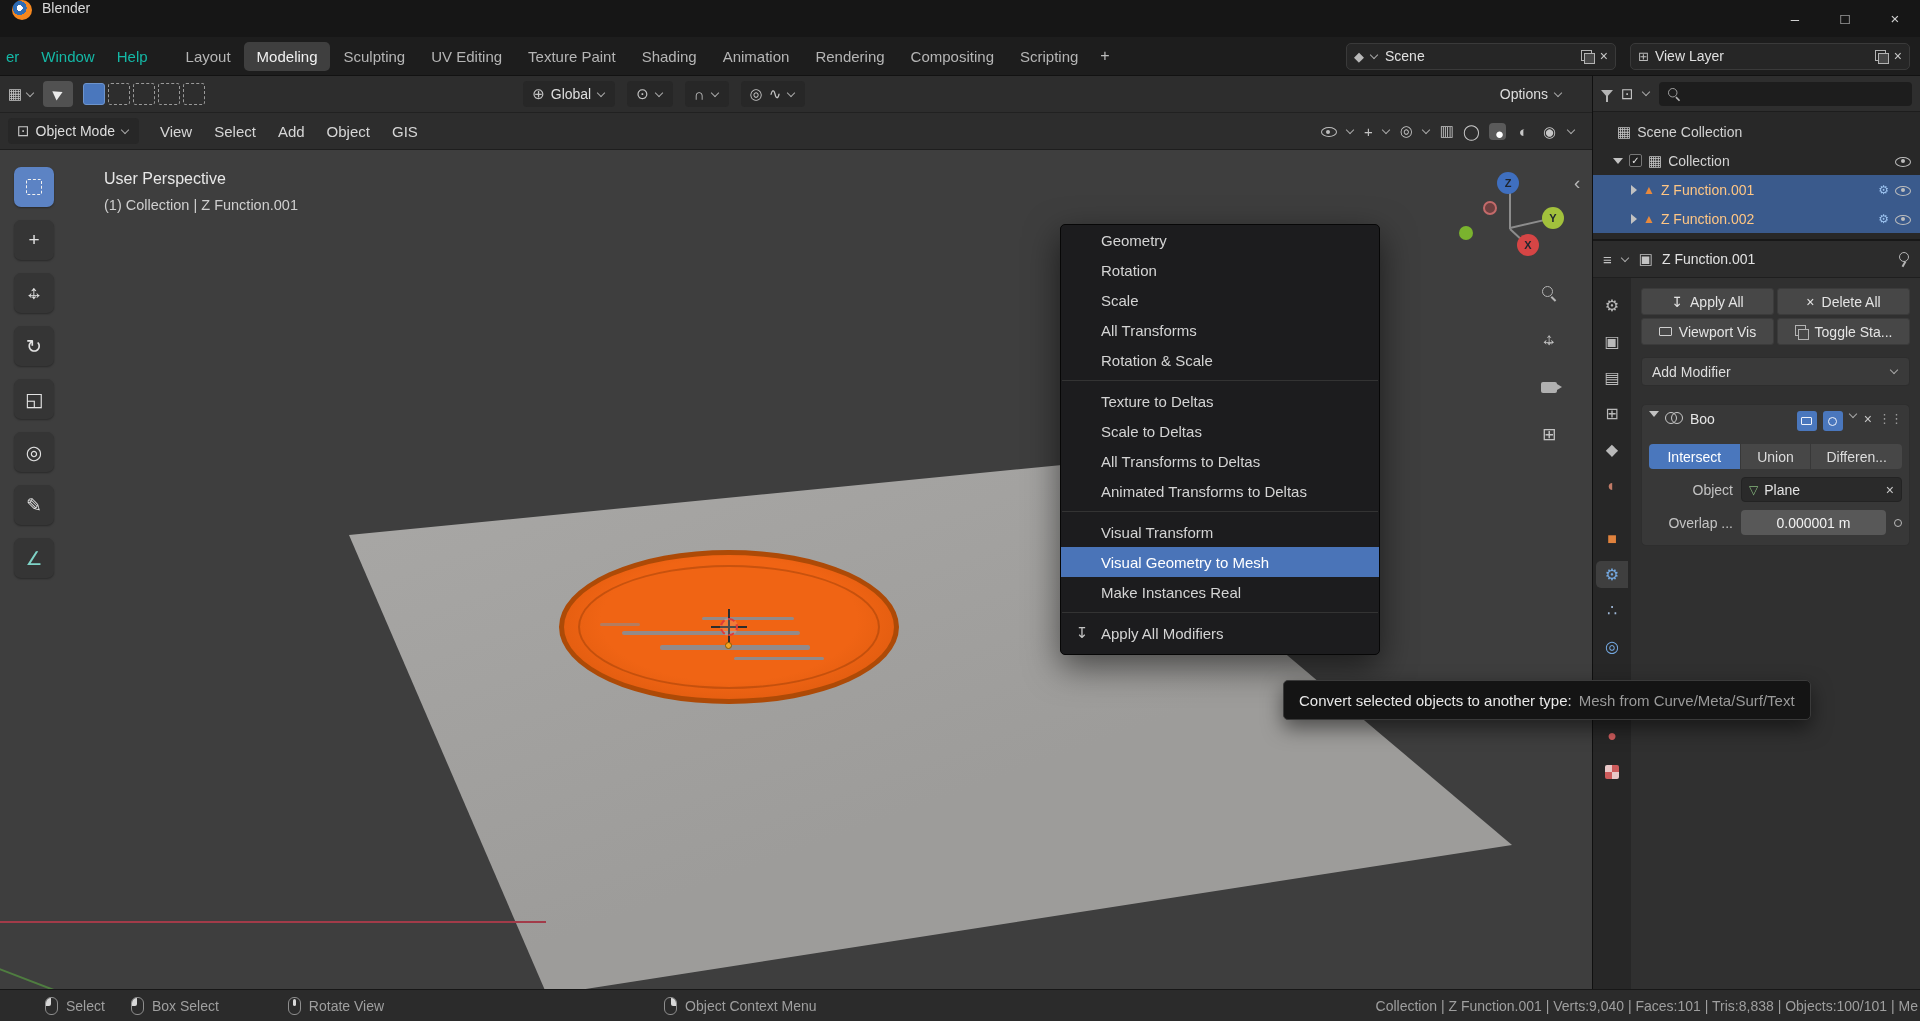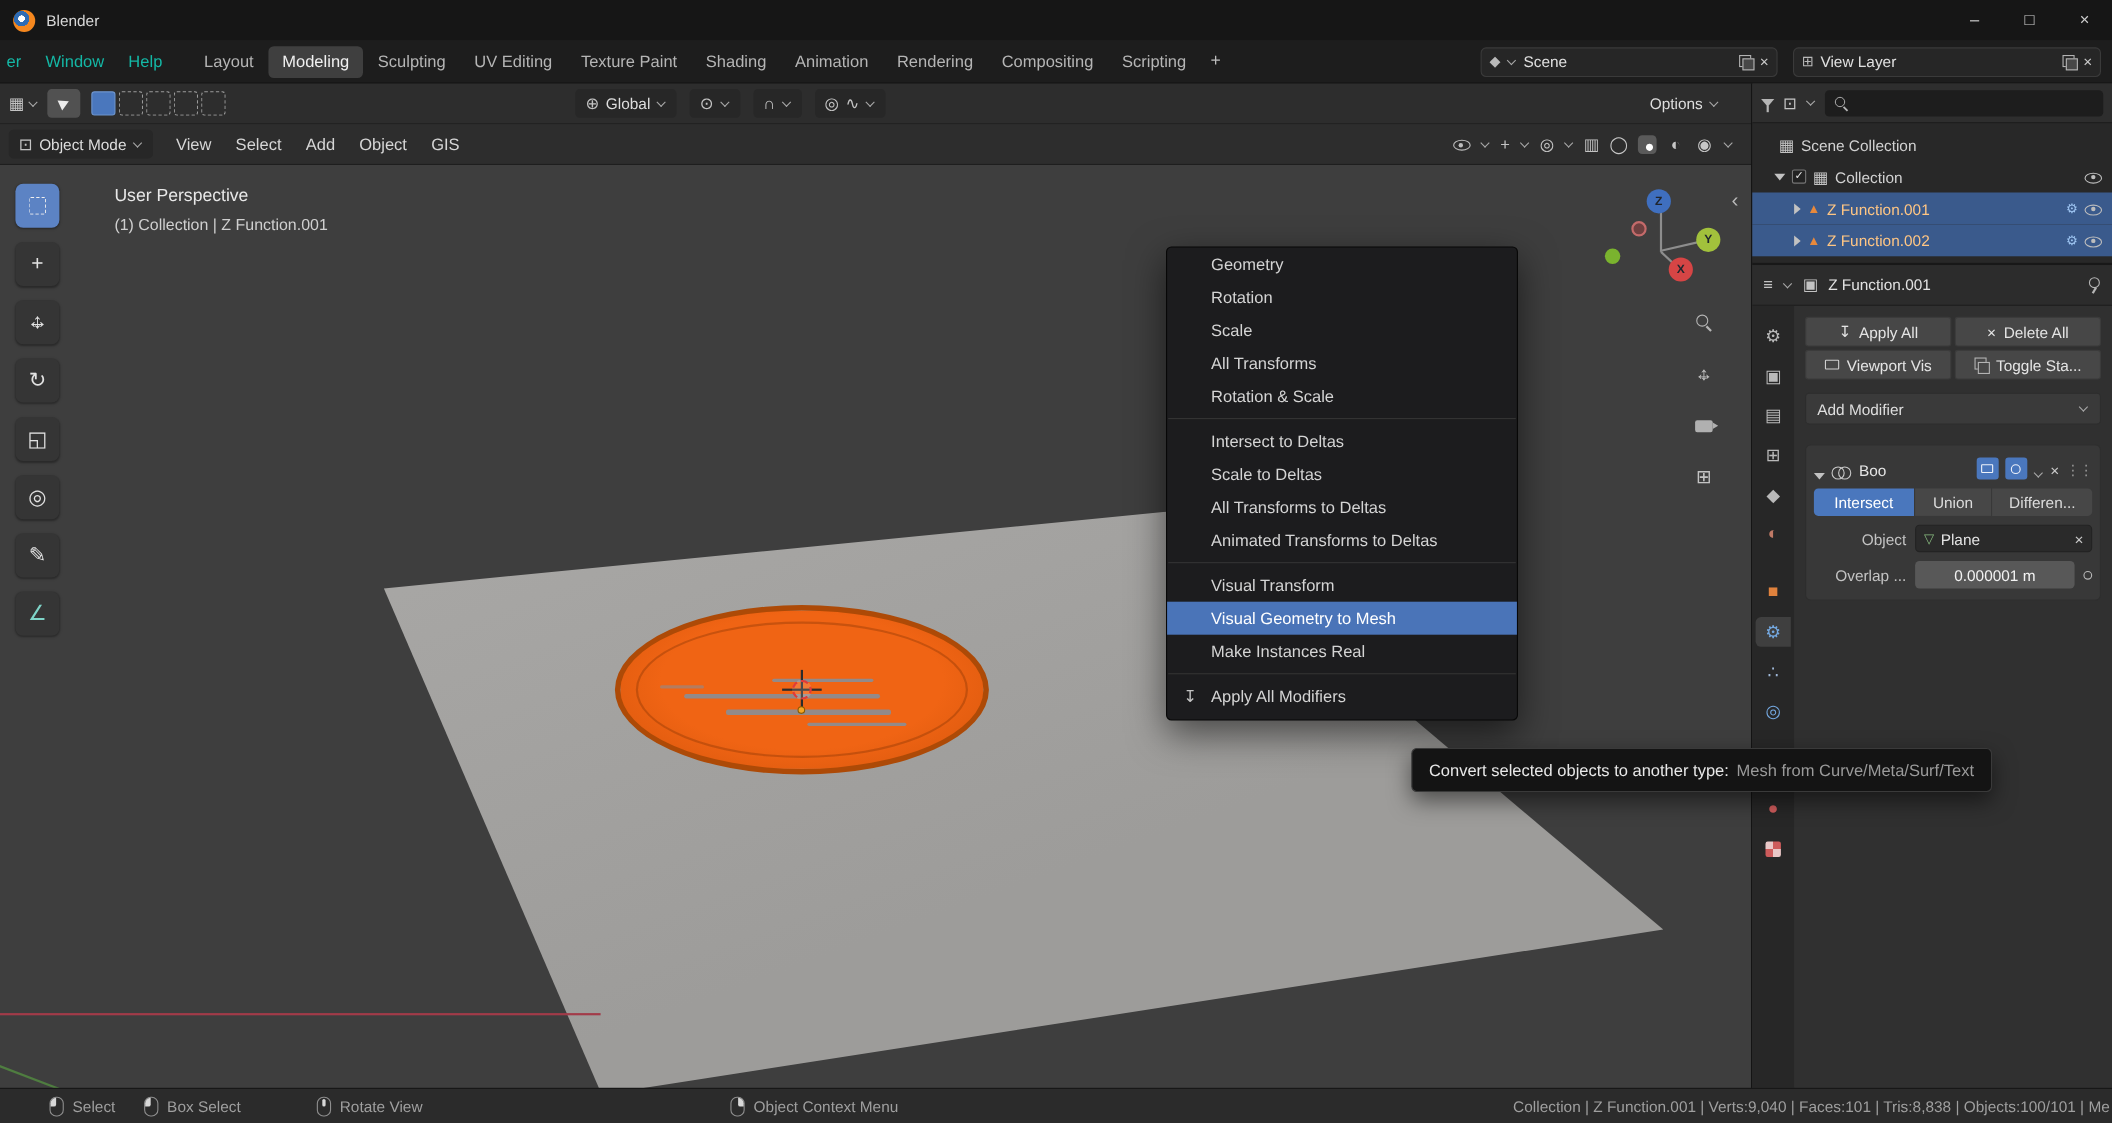--- a/index.html
+++ b/index.html
@@ -1,21 +1,21 @@
 <!DOCTYPE html>
 <html><head>
 <meta charset="utf-8">
 <style>
   *{margin:0;padding:0;box-sizing:border-box}
   html,body{width:1920px;height:1021px;overflow:hidden;background:#111;
     font-family:"Liberation Sans","DejaVu Sans",sans-serif;color:#ccc}
   .app{position:relative;width:1920px;height:1021px;background:#303030;font-size:14px}
 
   
-  .titlebar{position:absolute;left:0;top:0;width:100%;height:37px;background:#161616;display:flex;align-items:center}
+  .titlebar{position:absolute;left:0;top:0;width:100%;height:37px;background:#161616;display:flex;align-items:flex-start}
   .logo{width:20px;height:20px;margin:0 10px 0 12px;border-radius:50%;flex:none;
     background:radial-gradient(circle at 38% 40%, #ffffff 0 17%, #2f6cb4 18% 40%, #f5871e 41%)}
   .tb-title{color:#d8d8d8;font-size:14px}
   .win-controls{margin-left:auto;display:flex;height:100%}
   .win-btn{width:50px;height:100%;display:flex;align-items:center;justify-content:center;color:#d0d0d0;font-size:15px}
 
   
   .menubar{position:absolute;left:0;top:37px;width:100%;height:39px;background:#1d1d1d;display:flex;align-items:center;
     border-bottom:1px solid #121212}
   .mb-item{padding:0 11px;color:#14b8a6;font-size:15px}
@@ -126,21 +126,21 @@
   .pbtn{height:27px;background:#474747;border:1px solid #3b3b3b;border-radius:3px;display:flex;align-items:center;
     justify-content:center;gap:7px;color:#e4e4e4;font-size:14px;white-space:nowrap;overflow:hidden}
   .mon{width:13px;height:9px;border:1.5px solid #cfcfcf;border-radius:1px;flex:none}
   .dup{width:13px;height:13px;position:relative;flex:none}
   .dup::before{content:"";position:absolute;left:0;top:0;width:9px;height:9px;border:1.3px solid #b3b3b3}
   .dup::after{content:"";position:absolute;left:3.5px;top:3.5px;width:9px;height:9px;border:1.3px solid #b3b3b3;background:#474747}
   .add-mod{height:29px;background:#3a3a3a;border:1px solid #2d2d2d;border-radius:4px;display:flex;align-items:center;
     padding:0 10px;color:#dedede;margin-top:3px}
   .mod-panel{background:#383838;border:1px solid #2e2e2e;border-radius:5px;padding:6px 7px 10px;margin-top:9px;
     display:flex;flex-direction:column;gap:8px}
-  .mod-header{display:flex;align-items:flex-end;gap:6px;height:25px;color:#e6e6e6}
+  .mod-header{display:flex;align-items:flex-start;gap:6px;height:25px;color:#e6e6e6}
   .bool-ic{width:17px;height:13px;position:relative;flex:none}
   .bool-ic::before{content:"";position:absolute;left:0;top:1px;width:10px;height:10px;border:1.4px solid #c9c9c9;border-radius:50%}
   .bool-ic::after{content:"";position:absolute;left:6px;top:1px;width:10px;height:10px;border:1.4px solid #c9c9c9;border-radius:50%}
   .tgl{width:20px;height:20px;border-radius:3px;background:#4a77bd;display:flex;align-items:center;justify-content:center;flex:none}
   .tgl .mon{border-color:#eef2fa;width:11px;height:8px}
   .tgl .lens{width:9px;height:9px;border-radius:50%;border:1.6px solid #eef2fa}
   .drag-dots{color:#9a9a9a;letter-spacing:-1px;font-size:13px}
   .ops{display:flex;gap:1px}
   .op{height:25px;display:flex;align-items:center;justify-content:center;background:#474747;color:#dcdcdc;font-size:14px;
     overflow:hidden;white-space:nowrap}
@@ -545,21 +545,21 @@
     <div class="stats">Collection | Z Function.001 | Verts:9,040 | Faces:101 | Tris:8,838 | Objects:100/101 | Me</div>
   </div>
 
   <div class="apply-menu">
     <div class="menu-item">Geometry</div>
     <div class="menu-item">Rotation</div>
     <div class="menu-item">Scale</div>
     <div class="menu-item">All Transforms</div>
     <div class="menu-item">Rotation &amp; Scale</div>
     <div class="menu-sep"></div>
-    <div class="menu-item">Intersect to Deltas</div>
+    <div class="menu-item">Texture to Deltas</div>
     <div class="menu-item">Scale to Deltas</div>
     <div class="menu-item">All Transforms to Deltas</div>
     <div class="menu-item">Animated Transforms to Deltas</div>
     <div class="menu-sep"></div>
     <div class="menu-item">Visual Transform</div>
     <div class="menu-item hl">Visual Geometry to Mesh</div>
     <div class="menu-item">Make Instances Real</div>
     <div class="menu-sep"></div>
     <div class="menu-item">
       <span class="mi-icon">↧</span>

